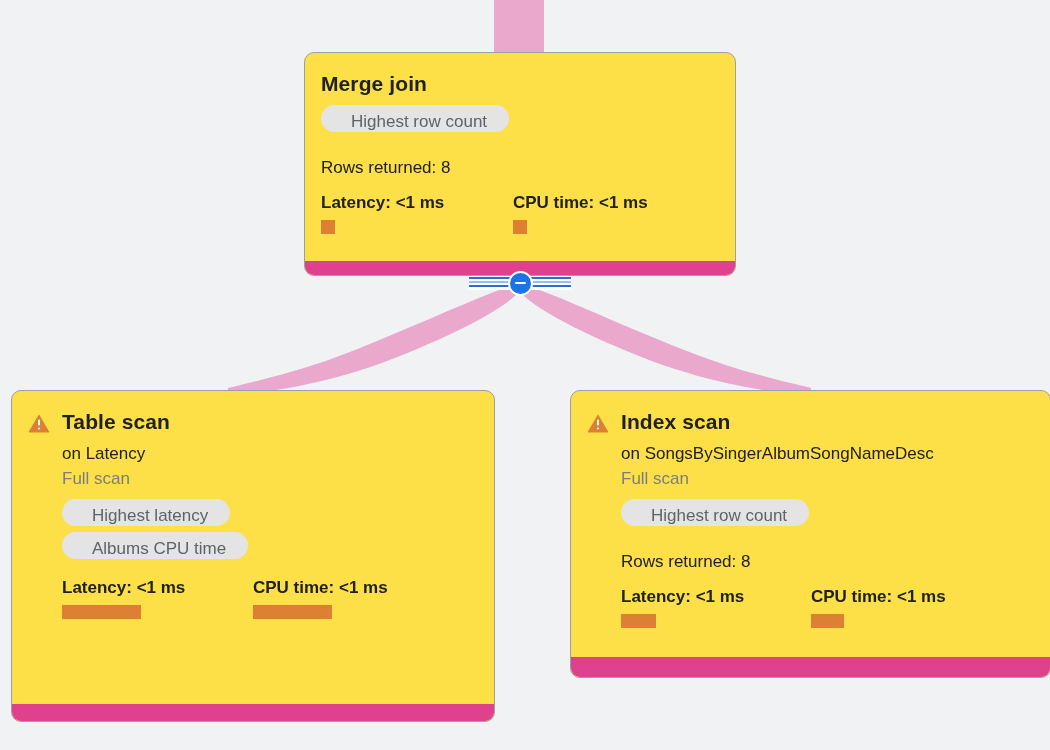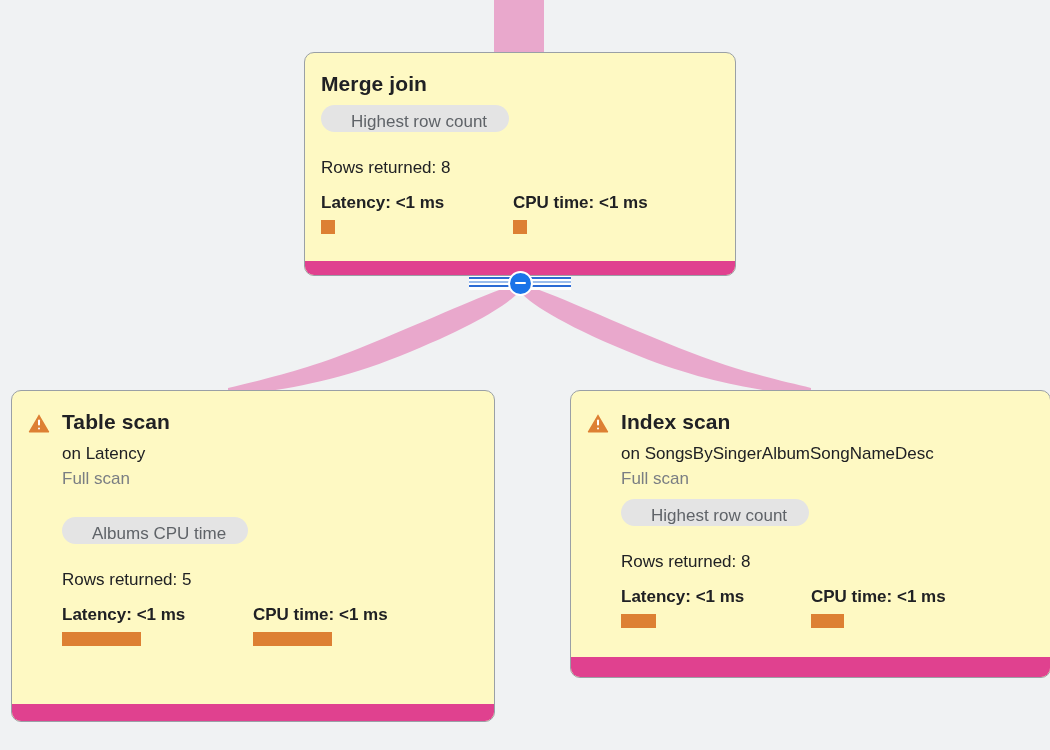--- a/index.html
+++ b/index.html
@@ -24,21 +24,21 @@
     position: absolute;
     left: 0; top: 0;
     width: 1050px;
     height: 750px;
     pointer-events: none;
   }
 
   
   .node {
     position: absolute;
-    background: #fef9c3;
+    background: #fde047;
     border: 1px solid #9AA0A6;
     border-radius: 10px;
     box-sizing: border-box;
     overflow: hidden;
   }
   .node-body {
     padding: 18px 16px 12px 16px;
     position: relative;
   }
   .node-footer {
@@ -251,24 +251,23 @@
             <rect x="10" y="6.4" width="2" height="6.2" rx="1" fill="#FFFFFF"></rect>
             <rect x="10" y="14.4" width="2" height="2.2" rx="1" fill="#FFFFFF"></rect>
           </svg>
         </div>
         <div class="node-title">Table scan</div>
       </div>
       <div class="node-content indent">
         <div class="subtitle">on Latency</div>
         <div class="subtitle2">Full scan</div>
         <div class="chips">
-          <br>
+          <span class="chip">Highest latency</span><br>
           <span class="chip">Albums CPU time</span>
         </div>
-        <div class="rows-line">Rows returned: 5</div>
         <div class="metrics">
           <div class="metric" style="width:191px;">
             <div class="metric-label">Latency: &lt;1 ms</div>
             <div class="metric-bar" style="width:79px;"></div>
           </div>
           <div class="metric">
             <div class="metric-label">CPU time: &lt;1 ms</div>
             <div class="metric-bar" style="width:79px;"></div>
           </div>
         </div>

